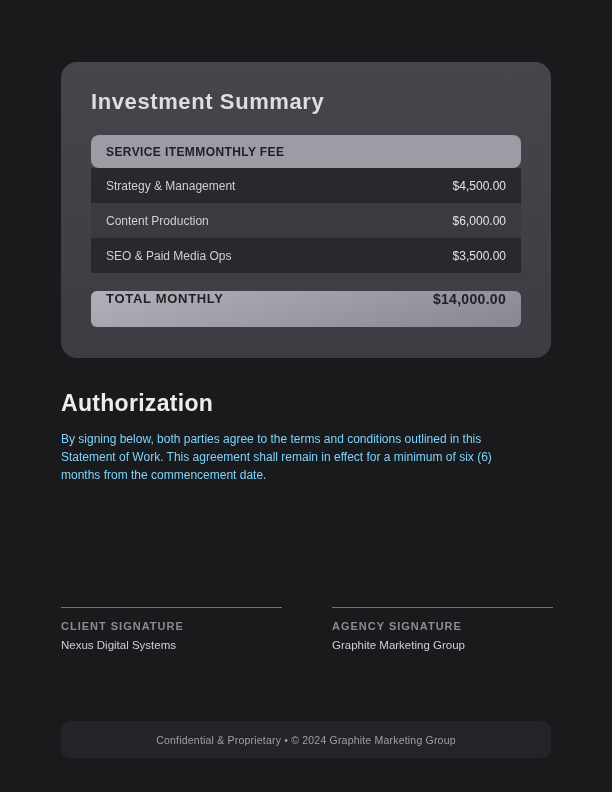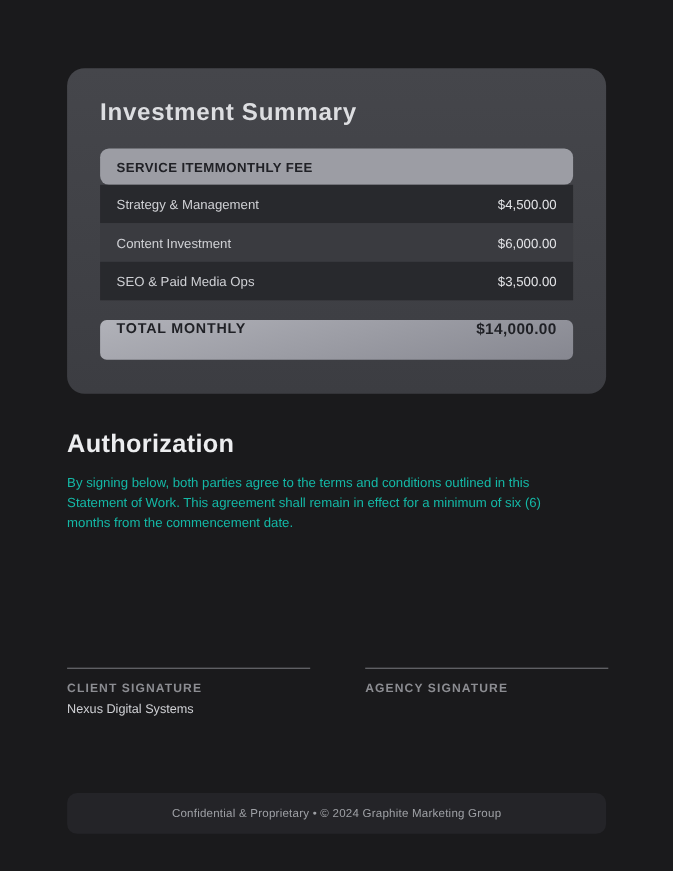--- a/index.html
+++ b/index.html
@@ -88,21 +88,21 @@
     margin: 0;
     font-size: 23px;
     font-weight: bold;
     letter-spacing: 0.3px;
     color: #ecedef;
   }
   .auth-body {
     margin: 13px 0 0 0;
     font-size: 12px;
     line-height: 18px;
-    color: #14b8a6;
+    color: #7dd3fc;
   }
 
   
   .sigs {
     position: absolute;
     left: 61px;
     top: 607px;
     width: 492px;
     display: flex;
     justify-content: space-between;
@@ -151,21 +151,21 @@
       <div class="thead">
         <span>SERVICE ITEM</span>
         <span>MONTHLY FEE</span>
       </div>
 
       <div class="trow odd">
         <span class="item">Strategy &amp; Management</span>
         <span class="fee">$4,500.00</span>
       </div>
       <div class="trow even">
-        <span class="item">Content Investment</span>
+        <span class="item">Content Production</span>
         <span class="fee">$6,000.00</span>
       </div>
       <div class="trow odd">
         <span class="item">SEO &amp; Paid Media Ops</span>
         <span class="fee">$3,500.00</span>
       </div>
 
       <div class="total-row">
         <span class="t-label">TOTAL MONTHLY</span>
         <span class="t-value">$14,000.00</span>
@@ -180,20 +180,21 @@
 
   <div class="sigs">
     <div class="sig-block">
       <div class="sig-line"></div>
       <div class="sig-label">CLIENT SIGNATURE</div>
       <div class="sig-name">Nexus Digital Systems</div>
     </div>
     <div class="sig-block">
       <div class="sig-line"></div>
       <div class="sig-label">AGENCY SIGNATURE</div>
+      <div class="sig-name">Graphite Marketing Group</div>
     </div>
   </div>
 
   <footer class="footer-bar">
     <span>Confidential &amp; Proprietary • © 2024 Graphite Marketing Group</span>
   </footer>
 
 </div>
 
 </body></html>

